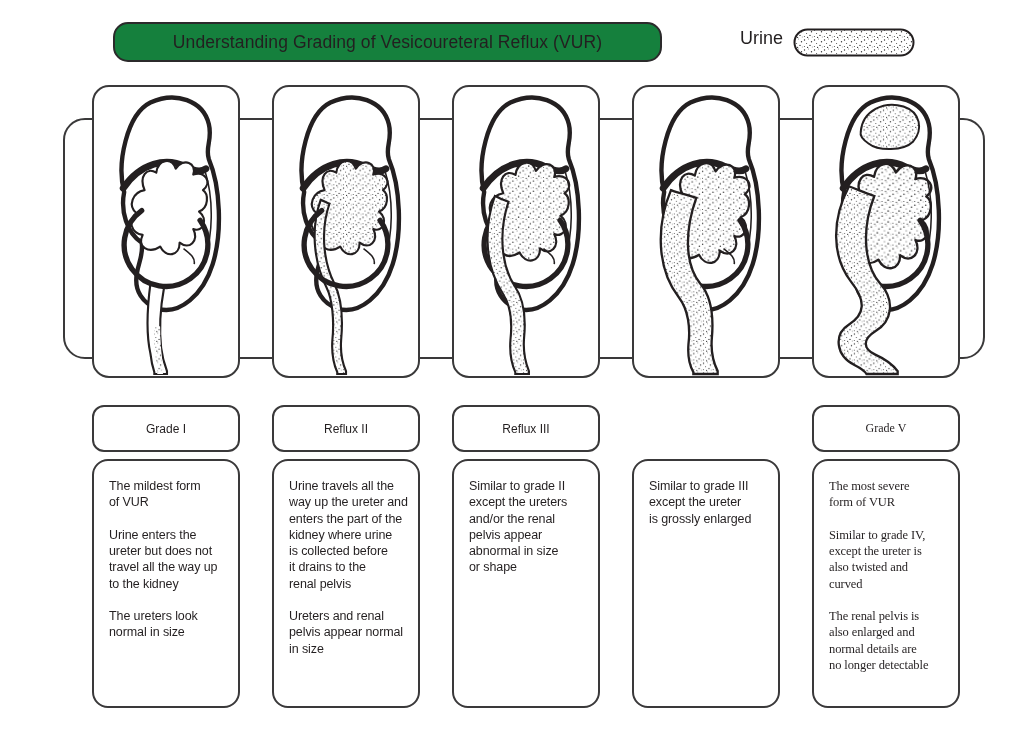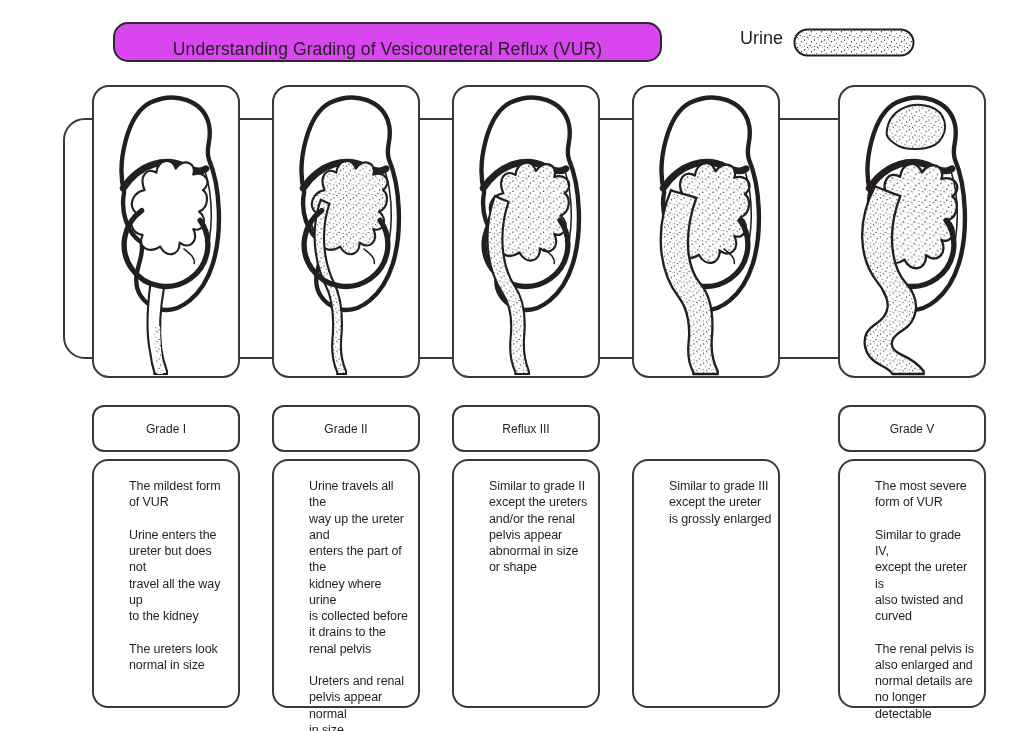--- a/index.html
+++ b/index.html
@@ -8,60 +8,59 @@
     width:1022px;height:731px;
     background:#ffffff;
     font-family:"Liberation Sans", sans-serif;
     color:#231f20;
     overflow:hidden;
     margin:0 auto;
   }
   .title-box{
     position:absolute;left:113px;top:22px;width:549px;height:40px;
     border:2px solid #2b2a2b;border-radius:15px;
-    display:flex;align-items:flex-end;justify-content:center;
-    box-sizing:border-box;background:#d946ef;
+    display:flex;align-items:center;justify-content:center;
+    box-sizing:border-box;background:#15803d;
   }
   .title-box span{font-size:17.5px;letter-spacing:.1px;}
   .legend{
     position:absolute;left:740px;top:28px;height:30px;
     display:flex;gap:10px;
   }
   .legend-label{font-size:18px;}
   .band{
     position:absolute;left:63px;top:118px;width:922px;height:241px;
     border:2px solid #3a393a;border-radius:22px;
     box-sizing:border-box;background:#fff;
   }
   .panel{
     position:absolute;top:85px;width:148px;height:293px;
     border:2px solid #3a393a;border-radius:17px;
     box-sizing:border-box;background:#fff;overflow:hidden;
   }
   .panel svg{display:block;width:100%;height:100%;}
-  .p1{left:92px;} .p2{left:272px;} .p3{left:452px;} .p4{left:632px;} .p5{left:838px;}
+  .p1{left:92px;} .p2{left:272px;} .p3{left:452px;} .p4{left:632px;} .p5{left:812px;font-family:Liberation Serif, serif;}
   .grade-box{
     position:absolute;top:405px;width:148px;height:47px;
     border:2px solid #3a393a;border-radius:12px;
     box-sizing:border-box;background:#fff;
     display:flex;align-items:center;justify-content:center;
   }
   .grade-box span{font-size:12px;}
   .desc-box{
     position:absolute;top:459px;width:148px;height:249px;
     border:2px solid #3a393a;border-radius:16px;
     box-sizing:border-box;background:#fff;
   }
   .desc-text{
     display:block;
-    padding:17px 6px 0 27px;
+    padding:17px 6px 0 15px;
     font-size:12.5px;line-height:1.3;
     letter-spacing:-0.1px;
     white-space:pre-line;
-    margin-left:8px;
   }
   .defs-holder{position:absolute;width:0;height:0;overflow:hidden;}
 </style>
 </head>
 <body>
 
 <div class="page">
 
   <svg class="defs-holder" aria-hidden="true">
     <defs>
@@ -150,21 +149,21 @@
       <path d="M 49,125 A 43,43 0 1 0 109,135" fill="none" stroke="#231f20" stroke-width="5.5" stroke-linecap="round"></path>
       <path d="M 36,100 C 18,134 18,172 38,198 C 54,218 52,232 36,242 C 20,252 22,274 42,284 C 48,287 52,290 54,293 L 86,293 L 86,290 C 80,282 72,277 63,273 C 50,267 50,257 63,249 C 80,239 84,218 68,200 C 52,182 48,146 62,110 C 53,107 44,103 36,100 Z" fill="url(#stip)" stroke="#231f20" stroke-width="2.4"></path>
       <path d="M 114,84 C 123,112 123,152 112,178" fill="none" stroke="#231f20" stroke-width="1.6"></path>
     </svg>
   </div>
 
   <div class="grade-box p1">
     <span>Grade I</span>
   </div>
   <div class="grade-box p2">
-    <span>Grade II</span>
+    <span>Reflux II</span>
   </div>
   <div class="grade-box p3">
     <span>Reflux III</span>
   </div>
   <div class="grade-box p5">
     <span>Grade V</span>
   </div>
 
   <div class="desc-box p1">
     <span class="desc-text">The mildest form

